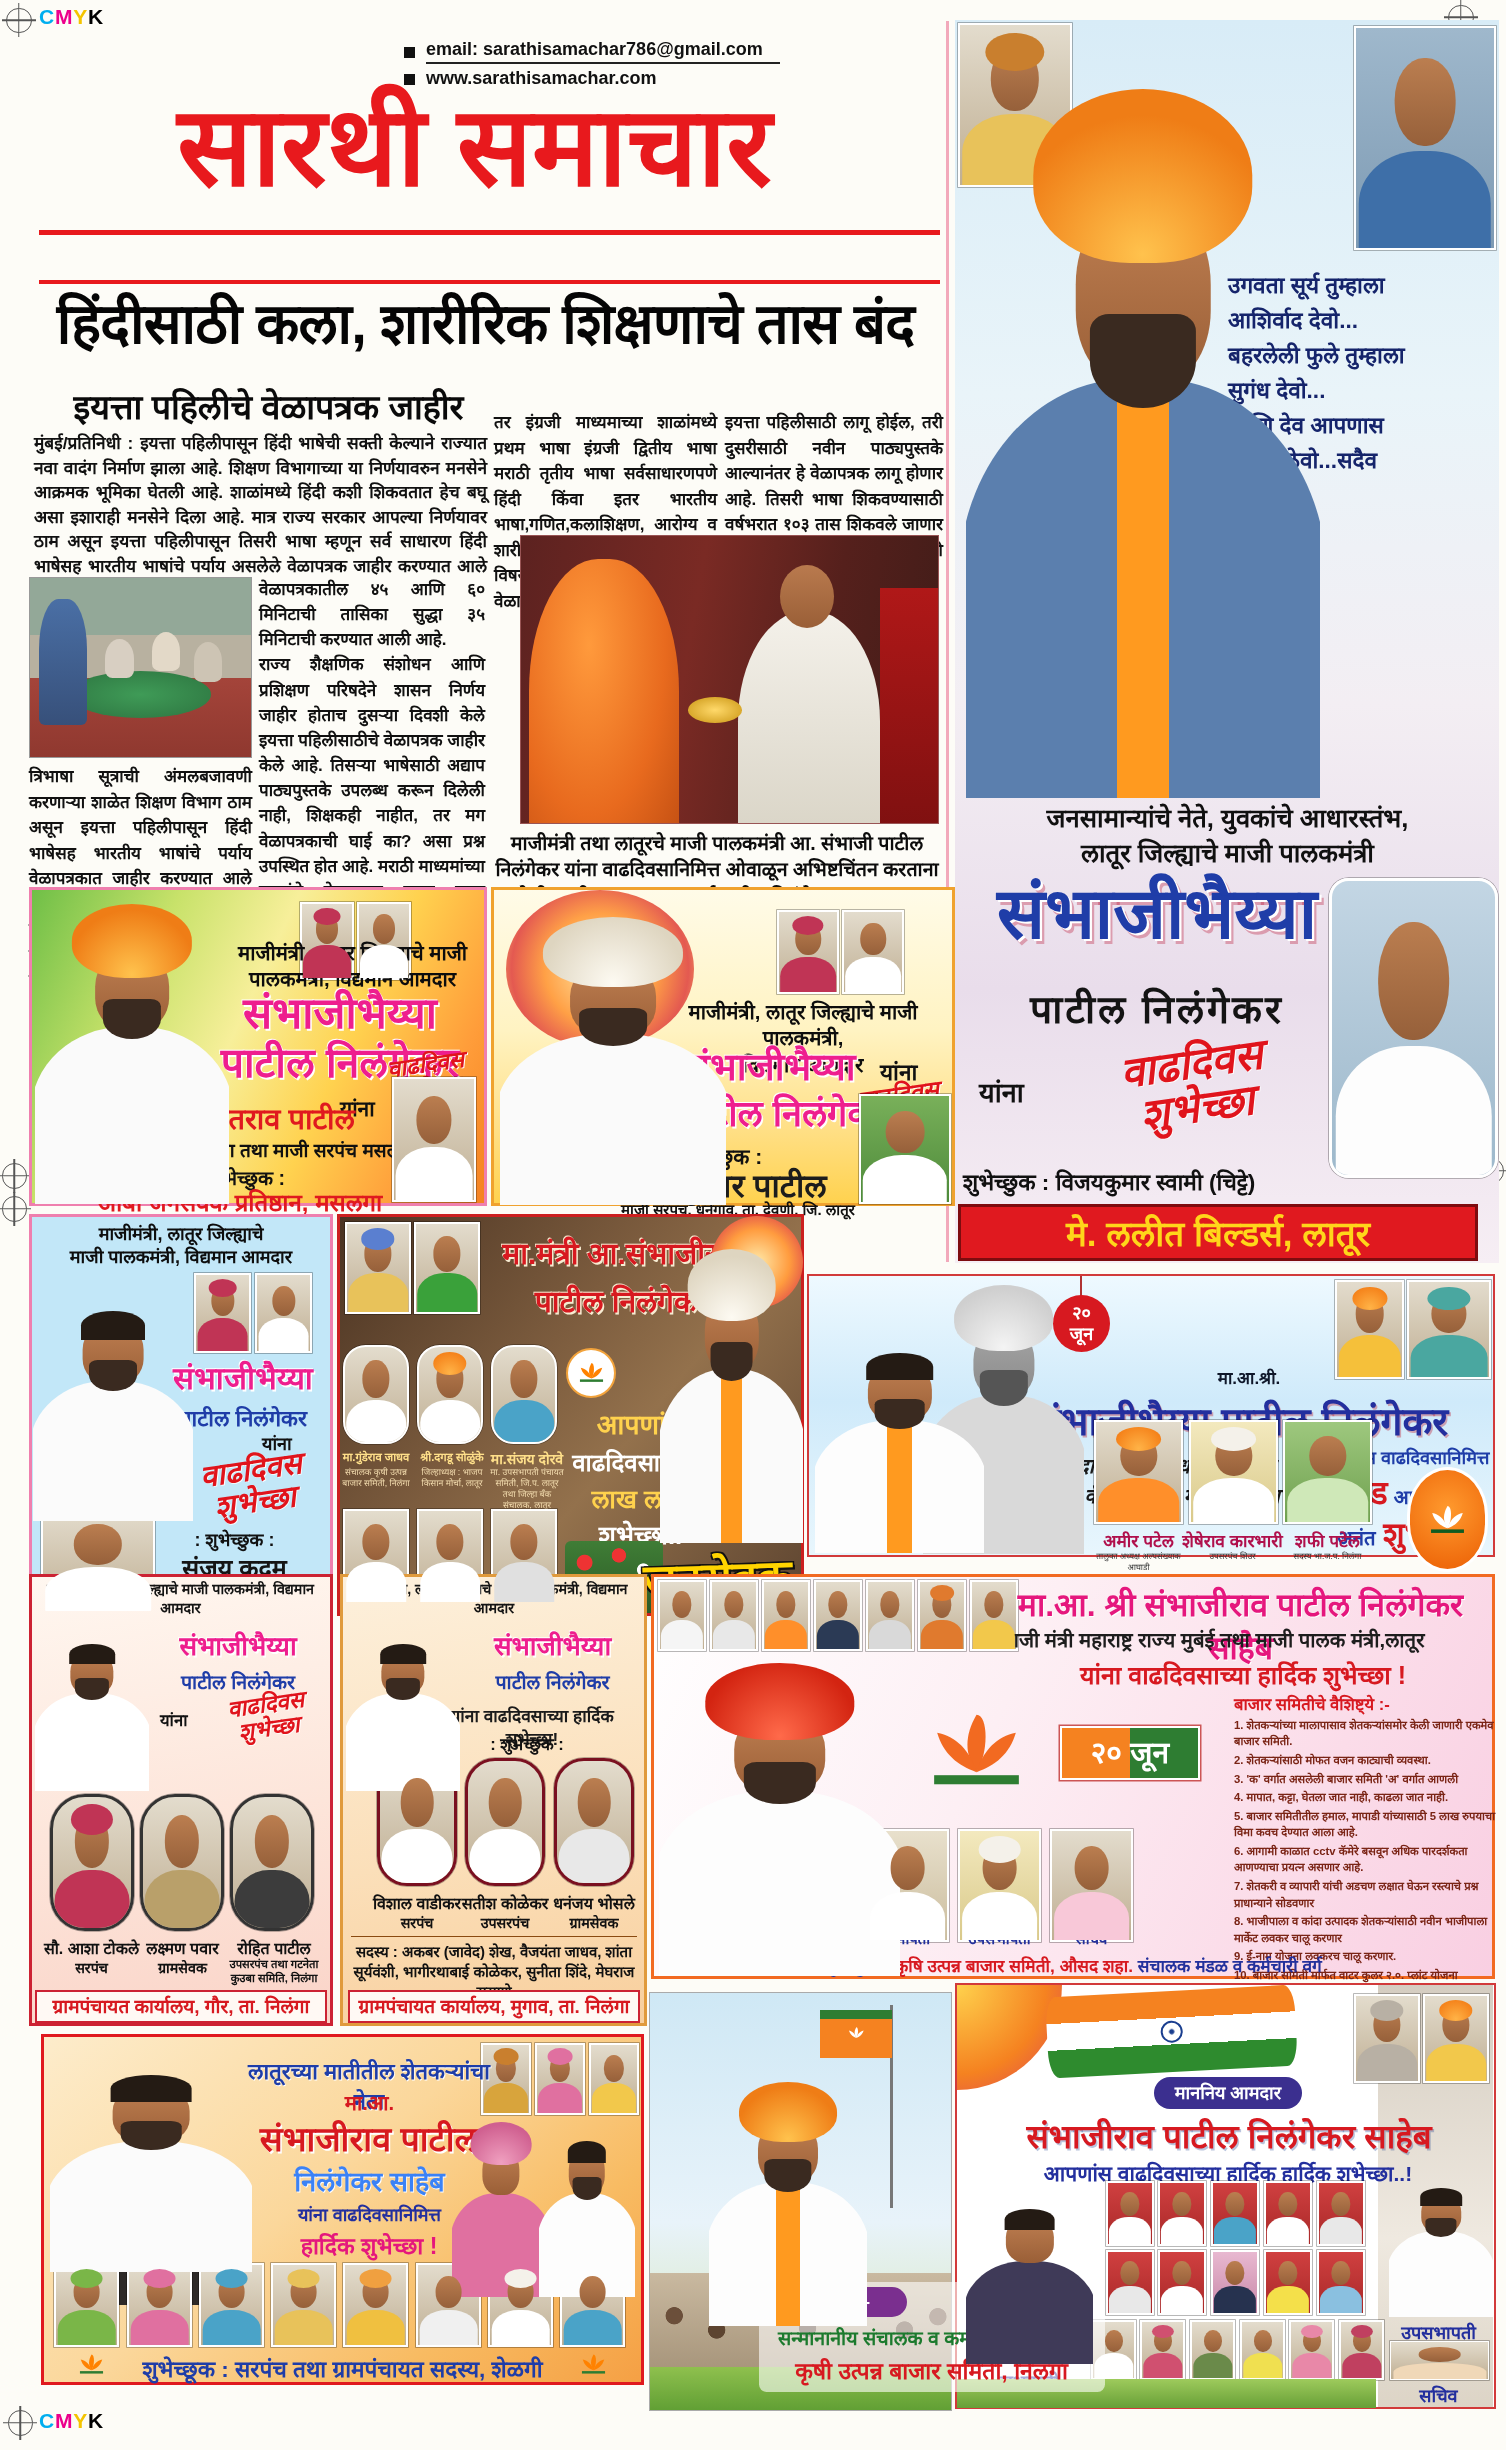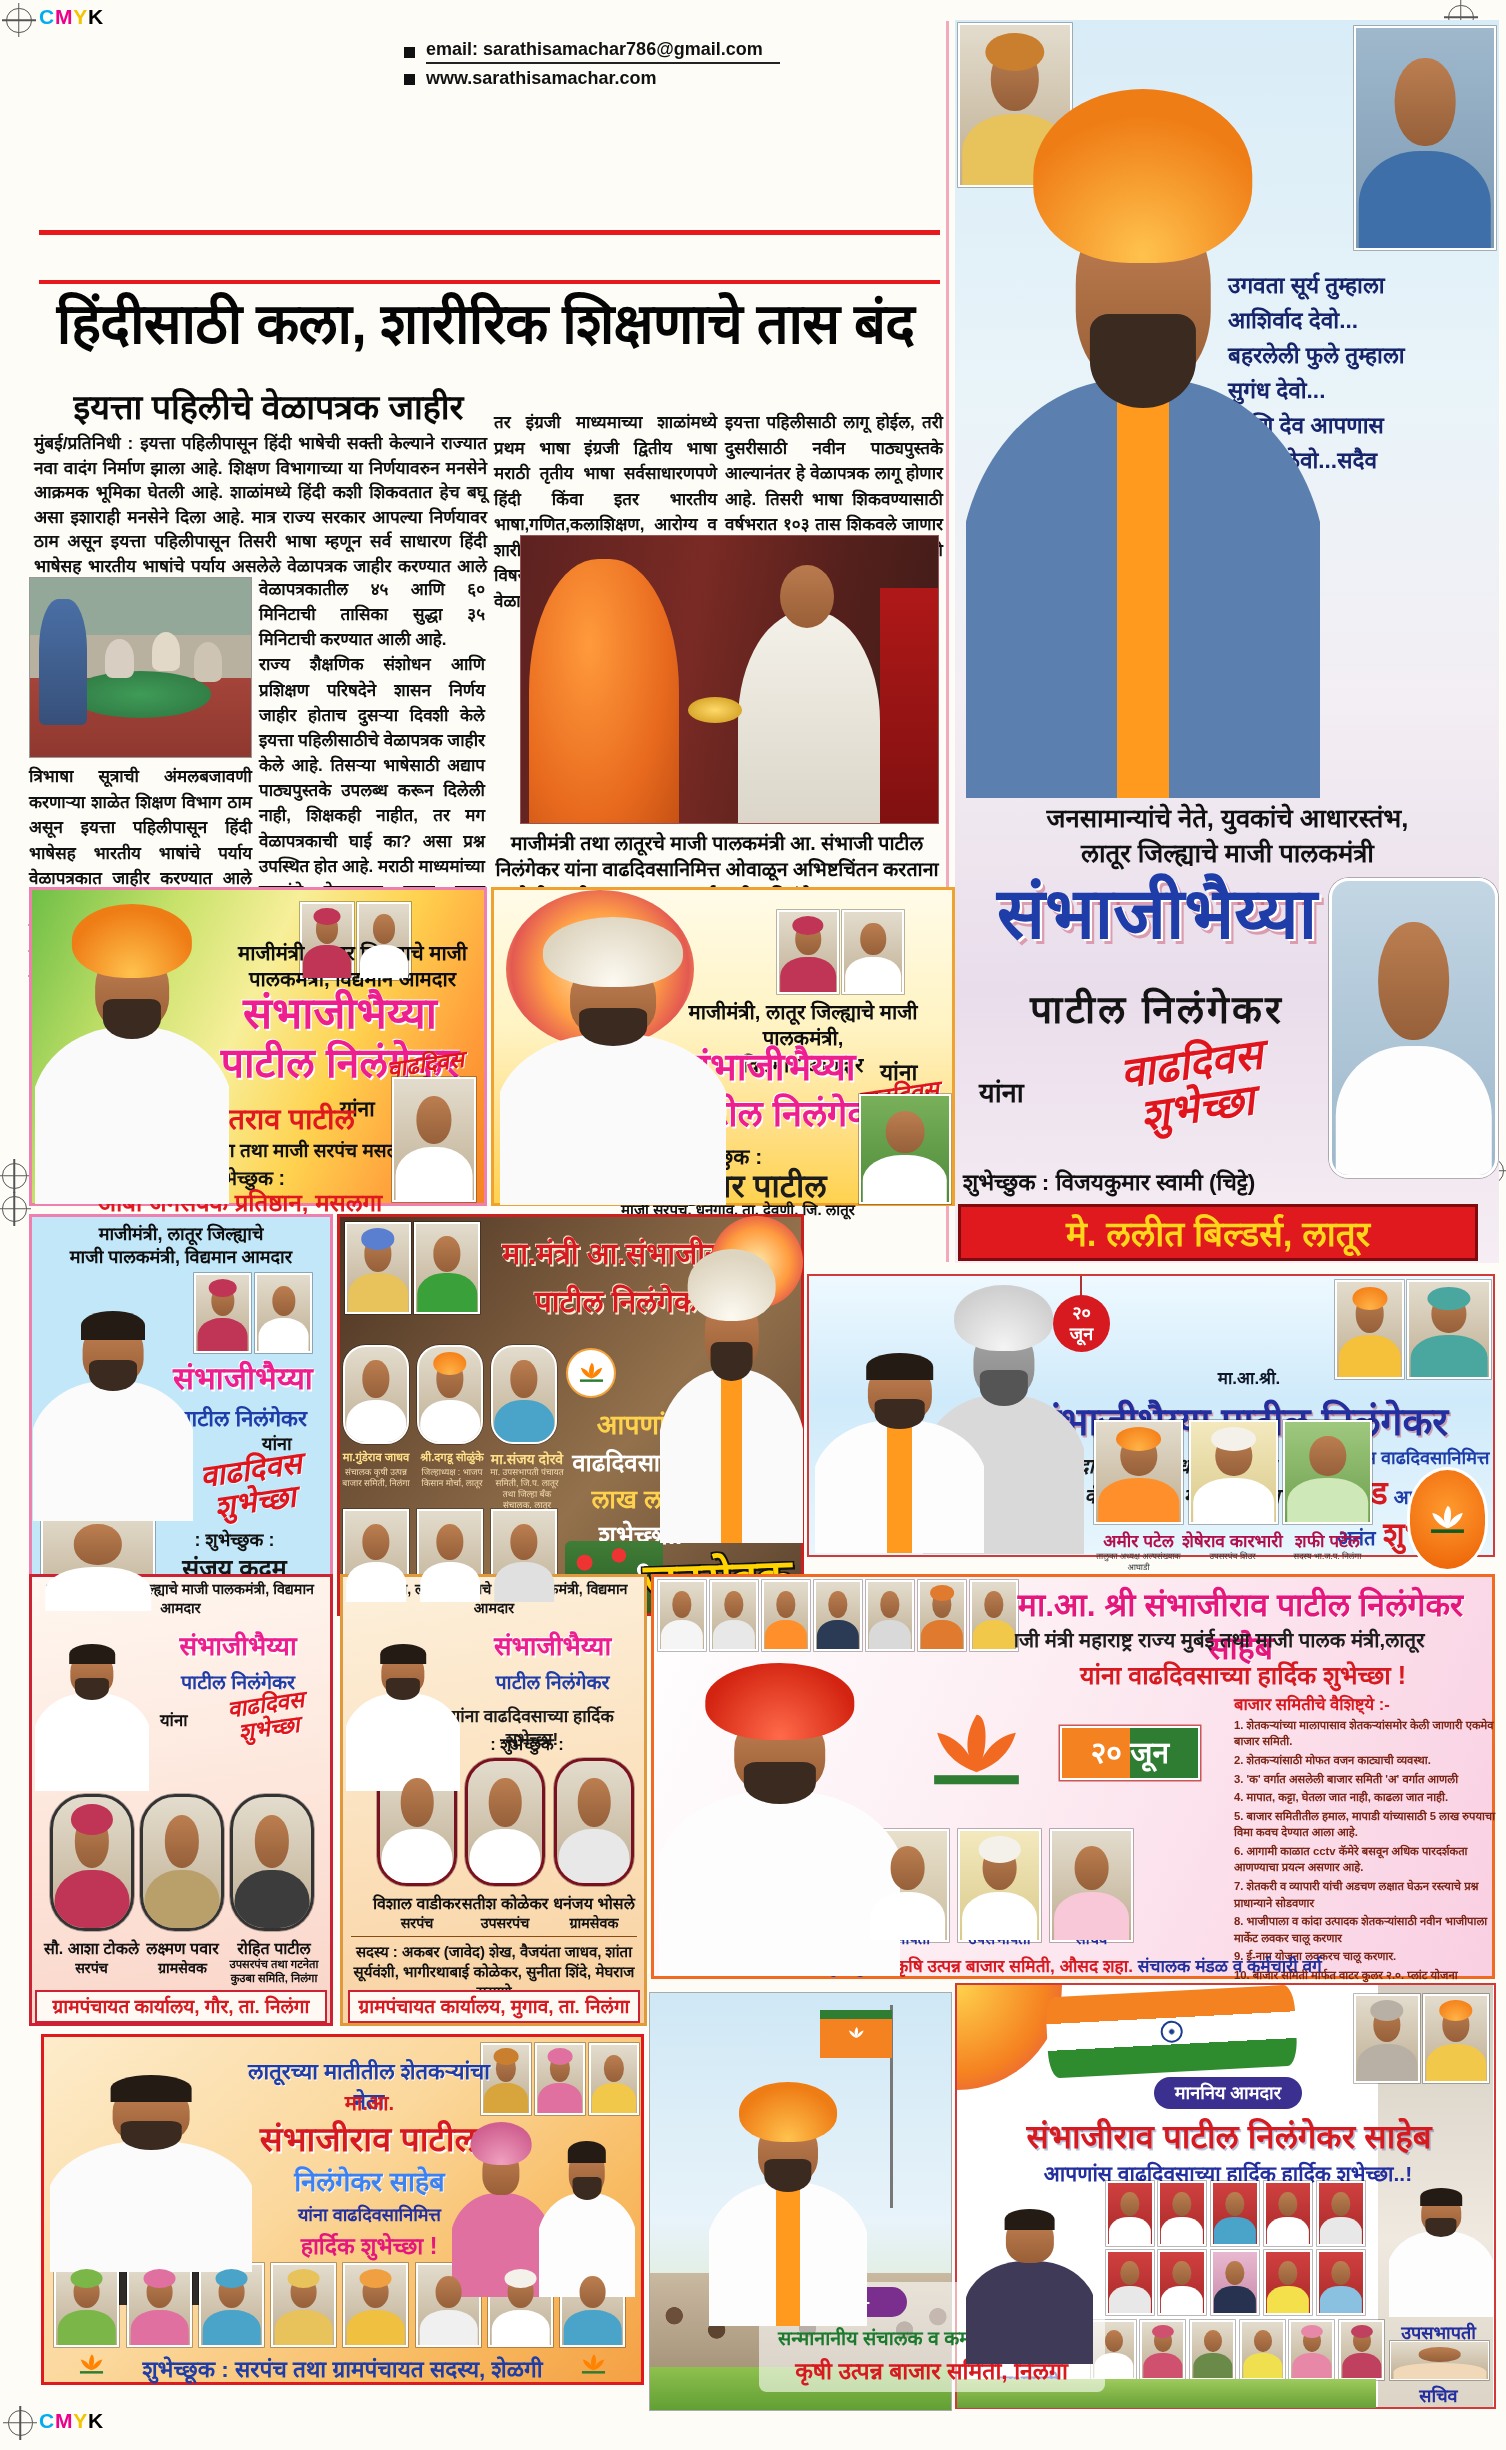--- a/index.html
+++ b/index.html
@@ -61,20 +61,21 @@
   <div class="reg" style="left:7.5px;top:2410px;"></div>
   <div class="abs b8" style="left:39px;top:2409px;font-size:21px;letter-spacing:0.8px;">
     <span style="color:#00aeef;">C</span><span style="color:#ec008c;">M</span><span style="color:#f4c400;">Y</span><span style="color:#000;">K</span>
   </div>
 
   <div class="sq" style="left:404px;top:47px;"></div>
   <div class="abs b6" style="left:426px;top:39px;width:354px;font-size:18px;border-bottom:2.3px solid #222;padding-bottom:2.3px;">email: sarathisamachar786@gmail.com</div>
   <div class="sq" style="left:404px;top:74px;"></div>
   <div class="abs b6" style="left:426px;top:68px;width:354px;font-size:18px;">www.sarathisamachar.com</div>
 
+  <div class="abs ctr b9" style="left:30px;top:78px;width:889px;font-size:111px;color:#e8191d;line-height:1.25;">सारथी समाचार</div>
   <div class="rule" style="left:39px;top:230px;width:901px;height:4.5px;"></div>
   <div class="rule" style="left:39px;top:280px;width:901px;height:3.8px;"></div>
 
   <div class="abs ctr b9" style="left:29px;top:292px;width:913px;font-size:56px;line-height:1.15;color:#050505;letter-spacing:-0.8px;">हिंदीसाठी कला, शारीरिक शिक्षणाचे तास बंद</div>
   <div class="abs ctr b8" style="left:39px;top:383px;width:459px;font-size:34px;color:#0a0a0a;">इयत्ता पहिलीचे वेळापत्रक जाहीर</div>
   <div class="abs j b6" style="left:34px;top:431px;width:453px;font-size:17.3px;line-height:1.42;">मुंबई/प्रतिनिधी : इयत्ता पहिलीपासून हिंदी भाषेची सक्ती केल्याने राज्यात नवा वादंग निर्माण झाला आहे. शिक्षण विभागाच्या या निर्णयावरुन मनसेने आक्रमक भूमिका घेतली आहे. शाळांमध्ये हिंदी कशी शिकवतात हेच बघू असा इशाराही मनसेने दिला आहे. मात्र राज्य सरकार आपल्या निर्णयावर ठाम असून इयत्ता पहिलीपासून तिसरी भाषा म्हणून सर्व साधारण हिंदी भाषेसह भारतीय भाषांचे पर्याय असलेले वेळापत्रक जाहीर करण्यात आले आहे.</div>
   <div class="abs j b6 pre" style="left:494px;top:410px;width:223px;font-size:17px;line-height:1.5;">तर इंग्रजी माध्यमाच्या शाळांमध्ये प्रथम भाषा इंग्रजी द्वितीय भाषा मराठी तृतीय भाषा सर्वसाधारणपणे हिंदी किंवा इतर भारतीय भाषा,गणित,कलाशिक्षण, आरोग्य व शारीरिक शिक्षण, कार्यशिक्षण या विषयांचा समावेश असेल. हे वेळापत्रक</div>
   <div class="abs j b6 pre" style="left:725px;top:410px;width:218px;font-size:17px;line-height:1.5;">इयत्ता पहिलीसाठी लागू होईल, तरी दुसरीसाठी नवीन पाठ्यपुस्तके आल्यानंतर हे वेळापत्रक लागू होणार आहे. तिसरी भाषा शिकवण्यासाठी वर्षभरात १०३ तास शिकवले जाणार असल्याचीही माहिती समोर आली आहे.</div>
 
   <div class="abs" style="left:29px;top:577px;width:223px;height:181px;border:0.8px solid #999;

